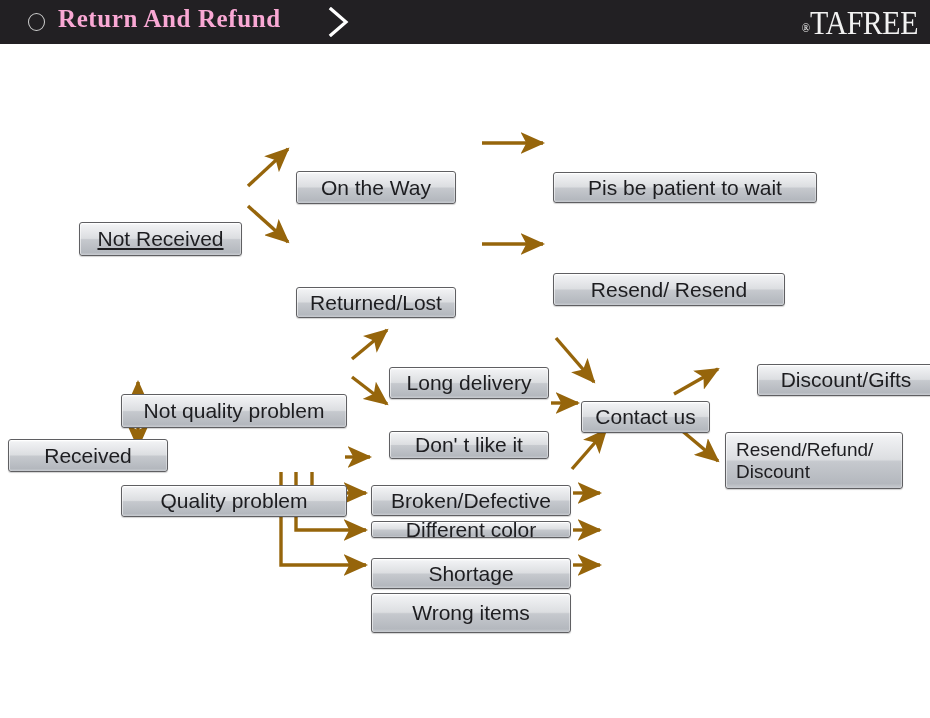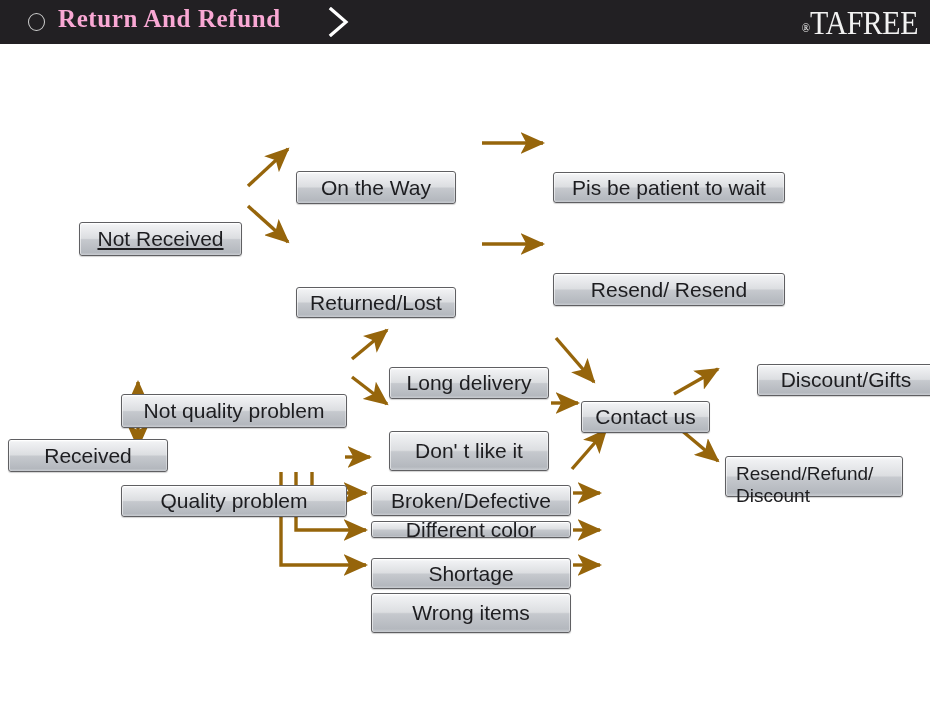--- a/index.html
+++ b/index.html
@@ -181,42 +181,42 @@
       <line x1="674" y1="380" x2="718" y2="417"></line>
     </g>
   </svg>
 
   <div class="node" style="left:79px; top:178px; width:163px; height:34px;text-decoration:underline;">Not Received</div>
 
   <div class="node" style="left:296px; top:127px; width:160px; height:33px;">On the Way</div>
 
   <div class="node small-text" style="left:296px; top:229px; width:160px; height:31px;">Returned/Lost</div>
 
-  <div class="node" style="left:553px; top:128px; width:232px; height:31px;">Pis be patient to wait</div>
+  <div class="node" style="left:553px; top:128px; width:264px; height:31px;">Pis be patient to wait</div>
 
   <div class="node" style="left:553px; top:229px; width:232px; height:33px;">Resend/ Resend</div>
 
   <div class="node" style="left:8px; top:395px; width:160px; height:33px;">Received</div>
 
   <div class="node" style="left:121px; top:350px; width:226px; height:34px;">Not quality problem</div>
 
   <div class="node" style="left:121px; top:441px; width:226px; height:32px;">Quality problem</div>
 
   <div class="node" style="left:389px; top:323px; width:160px; height:32px;">Long delivery</div>
 
-  <div class="node" style="left:389px; top:387px; width:160px; height:40px;">Don' t like it</div>
+  <div class="node" style="left:389px; top:387px; width:160px; height:28px;">Don' t like it</div>
 
   <div class="node" style="left:371px; top:441px; width:200px; height:31px;">Broken/Defective</div>
 
   <div class="node" style="left:371px; top:477px; width:200px; height:17px;">Different color</div>
 
   <div class="node" style="left:371px; top:514px; width:200px; height:31px;">Shortage</div>
 
   <div class="node" style="left:371px; top:549px; width:200px; height:40px;">Wrong items</div>
 
   <div class="node" style="left:581px; top:357px; width:129px; height:32px;">Contact us</div>
 
   <div class="node" style="left:725px; top:320px; width:178px; height:32px;margin-left:32px;">Discount/Gifts</div>
 
-  <div class="node two-line" style="left:725px; top:412px; width:178px; height:41px;">Resend/Refund/
+  <div class="node two-line" style="left:725px; top:388px; width:178px; height:57px;">Resend/Refund/
 Discount</div>
 
 </div>
 
 </body></html>

